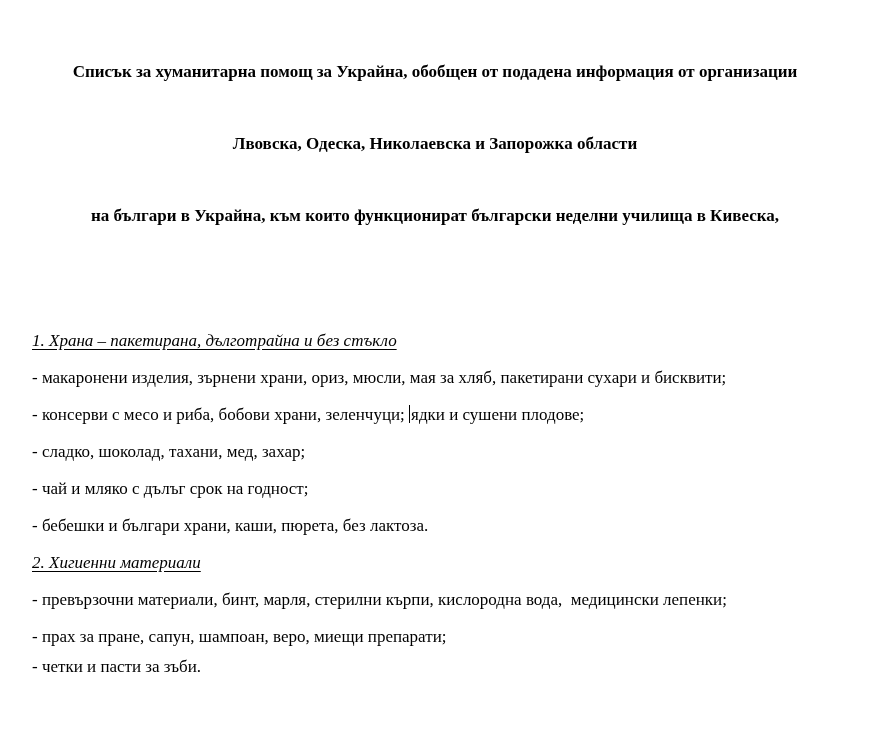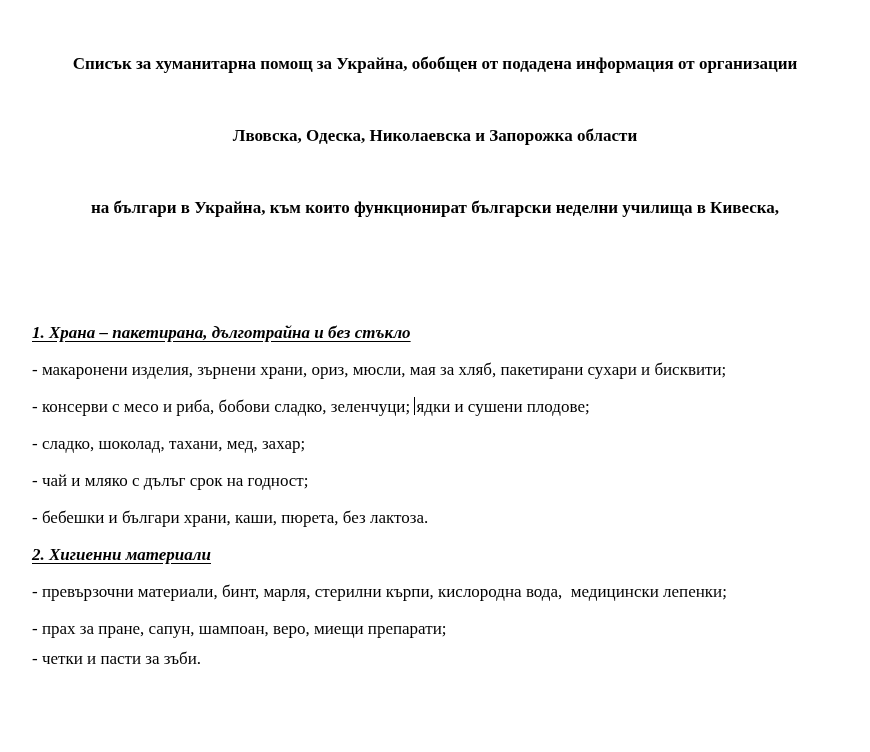--- a/index.html
+++ b/index.html
@@ -8,21 +8,21 @@
     background: #ffffff;
     color: #000000;
     font-family: "Liberation Serif", "DejaVu Serif", serif;
   }
   .page {
     position: relative;
     width: 870px;
     height: 752px;
     background: #ffffff;
     overflow: hidden;
-    padding-top: 4px;
+    padding-top: 12px;
     box-sizing: border-box;
   }
   .title {
     width: 100%;
     text-align: center;
     font-weight: 700;
     font-size: 17px;
     line-height: 24px;
     white-space: pre-wrap;
   }
@@ -30,21 +30,21 @@
     padding: 0 14px 0 32px;
   }
   .heading,
   .item {
     font-size: 17px;
     line-height: 20px;
     margin: 0 0 17px 0;
     white-space: pre-wrap;
   }
   .heading {
-    font-weight: 700;
+    font-weight: 400;
     font-style: italic;
     text-decoration: underline;
     text-underline-offset: 3px;
   }
   .heading-first {
     margin-top: 55px;
   }
   .item-tight {
     margin-top: -7px;
     font-family: Liberation Serif, serif;
@@ -67,21 +67,21 @@
     <div class="title-line">Списък за хуманитарна помощ за Украйна, обобщен от подадена информация от организации</div>
     <div class="title-line">Лвовска, Одеска, Николаевска и Запорожка области</div>
     <div class="title-line">на българи в Украйна, към които функционират български неделни училища в Кивеска,</div>
   </div>
 
   <div class="content">
 
     <div class="section">
       <p class="heading heading-first">1. Храна – пакетирана, дълготрайна и без стъкло</p>
       <p class="item">- макаронени изделия, зърнени храни, ориз, мюсли, мая за хляб, пакетирани сухари и бисквити;</p>
-      <p class="item"><span>- консерви с месо и риба, бобови сладко, зеленчуци; </span><span class="caret"></span><span>ядки и сушени плодове;</span></p>
+      <p class="item"><span>- консерви с месо и риба, бобови храни, зеленчуци; </span><span class="caret"></span><span>ядки и сушени плодове;</span></p>
       <p class="item">- сладко, шоколад, тахани, мед, захар;</p>
       <p class="item">- чай и мляко с дълъг срок на годност;</p>
       <p class="item">- бебешки и българи храни, каши, пюрета, без лактоза.</p>
     </div>
 
     <div class="section">
       <p class="heading">2. Хигиенни материали</p>
       <p class="item">- превързочни материали, бинт, марля, стерилни кърпи, кислородна вода,  медицински лепенки;</p>
       <p class="item">- прах за пране, сапун, шампоан, веро, миещи препарати;</p>
       <p class="item item-tight">- четки и пасти за зъби.</p>

